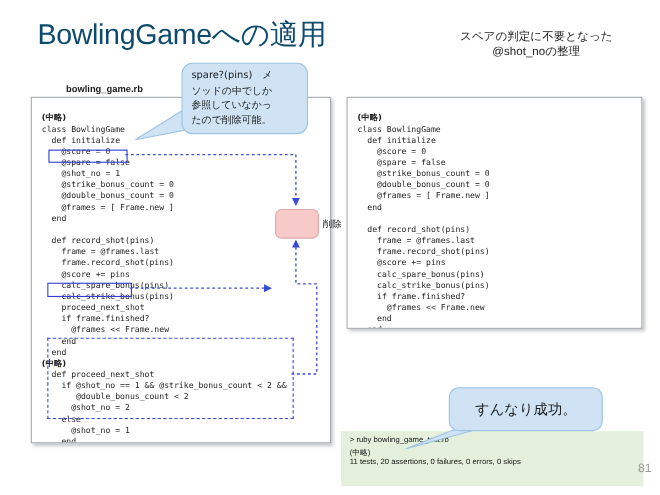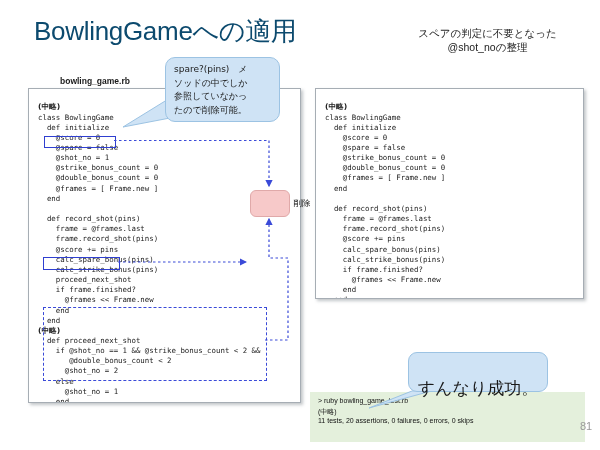--- a/index.html
+++ b/index.html
@@ -109,24 +109,24 @@
   #console .l1{top:15px;}
   #console .l2{top:25px;}
 
   
   #bubble-success{
     left:408px;top:352px;width:138px;height:38px;
     background:#cfe3f5;border:1px solid #9cc3e3;
     border-radius:9px;
   }
   #bubble-success .txt{
-    position:absolute;left:0;top:16px;width:138px;height:38px;
+    position:absolute;left:0;top:0;width:138px;height:38px;
     display:flex;align-items:center;justify-content:center;
     font-family:"DejaVu Sans",sans-serif;
-    font-size:17px;color:#1a1a1a;
+    font-size:13px;color:#1a1a1a;
   }
   #bubble-success-tail{left:368px;top:386px;width:80px;height:24px;overflow:visible;}
 
   
   #page-number{
     left:556px;top:420px;
     font-size:11px;color:#9a9a9a;padding-left:24px;
   }
 </style>
 </head>

